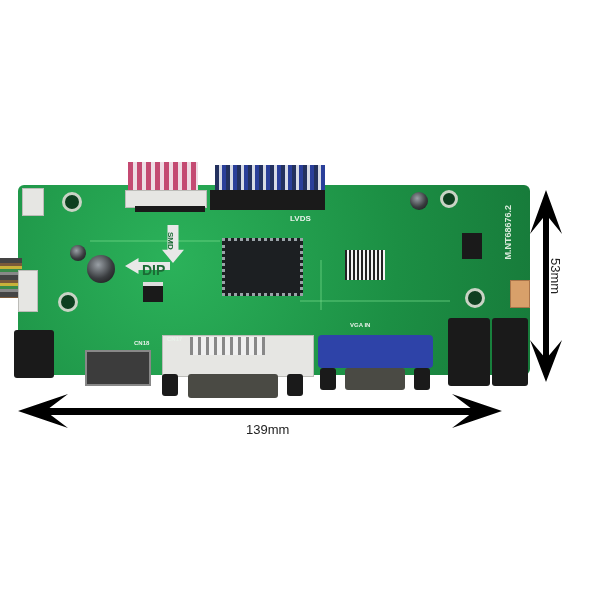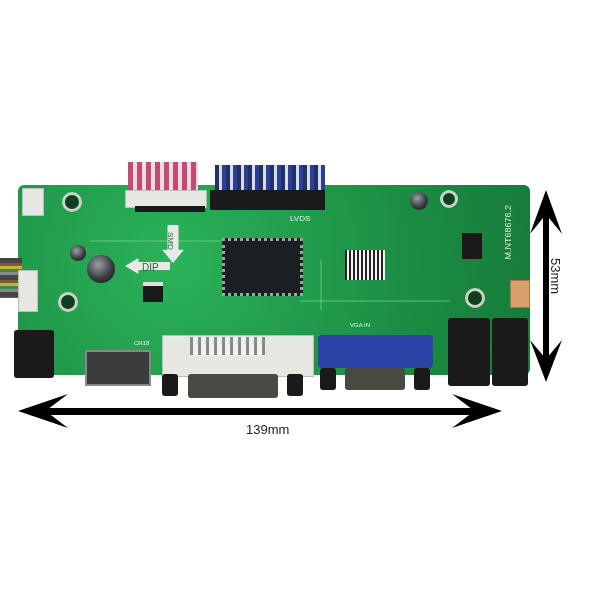--- a/index.html
+++ b/index.html
@@ -13,21 +13,21 @@
   .cap { border-radius:50%; background:radial-gradient(circle at 40% 35%, #9aa0a6 0, #3a3d40 55%, #111 100%); }
   .hole { border-radius:50%; background:#0e3f20; border:3px solid #c9d3c5; }
   .connector-white { background:#e6e6e3; border:1px solid #bcbcb8; }
   .connector-black { background:#1a1a1a; }
   .vga { background:#2e43a8; border-radius:4px; }
   .dvi-metal { background:#4a4a44; border-radius:3px; }
   .ribbon-red { background:repeating-linear-gradient(90deg,#c44a72 0 5px,#eedce4 5px 9px); }
   .ribbon-blue { background:repeating-linear-gradient(90deg,#23315e 0 4px,#d7dbe6 4px 7px,#2a3f9a 7px 11px); }
   .arrow-line { background:#000; }
   .dim-text { color:#222; font-size:13px; }
-  .silk { color:#e9f2ea; font-size:8px; font-weight:normal; }
+  .silk { color:#e9f2ea; font-size:8px; font-weight:bold; }
   .big-arrow { color:#f1f1f1; font-weight:bold; }
 </style>
 </head>
 <body>
 
 <div class="abs pcb"></div>
 
 <div class="abs trace" style="left:90px;top:240px;width:130px;height:2px;"></div>
 <div class="abs trace" style="left:300px;top:300px;width:150px;height:2px;"></div>
 <div class="abs trace" style="left:320px;top:260px;width:2px;height:50px;"></div>
@@ -47,21 +47,21 @@
 <div class="abs hole" style="left:62px;top:192px;width:14px;height:14px;"></div>
 <div class="abs hole" style="left:58px;top:292px;width:14px;height:14px;"></div>
 <div class="abs hole" style="left:440px;top:190px;width:12px;height:12px;"></div>
 <div class="abs hole" style="left:465px;top:288px;width:14px;height:14px;"></div>
 
 <div class="abs cap" style="left:87px;top:255px;width:28px;height:28px;"></div>
 <div class="abs cap" style="left:70px;top:245px;width:16px;height:16px;"></div>
 <div class="abs cap" style="left:410px;top:192px;width:18px;height:18px;"></div>
 
 <div class="abs big-arrow" style="left:125px;top:258px;width:45px;height:16px;background:#e8e8e8;clip-path:polygon(0 50%,30% 0,30% 25%,100% 25%,100% 75%,30% 75%,30% 100%);"></div>
-<div class="abs silk" style="left:142px;top:262px;color:#1b6b35;font-size:10px;">DIP</div>
+<div class="abs silk" style="left:142px;top:262px;color:#1b6b35;font-size:14px;">DIP</div>
 <div class="abs" style="left:162px;top:225px;width:22px;height:38px;background:#e8e8e8;clip-path:polygon(25% 0,75% 0,75% 65%,100% 65%,50% 100%,0 65%,25% 65%);"></div>
 <div class="abs silk" style="left:166px;top:232px;color:#1b6b35;font-size:8px;writing-mode:vertical-rl;">SMD</div>
 
 <div class="abs connector-black" style="left:143px;top:282px;width:20px;height:16px;border-top:4px solid #ddd;"></div>
 
 <div class="abs chip" style="left:222px;top:238px;width:75px;height:52px;"></div>
 
 <div class="abs label-sticker" style="left:345px;top:250px;width:40px;height:30px;background-image:repeating-linear-gradient(90deg,#222 0 2px,#f4f4f4 2px 4px);"></div>
 
 <div class="abs connector-black" style="left:462px;top:233px;width:20px;height:26px;"></div>

